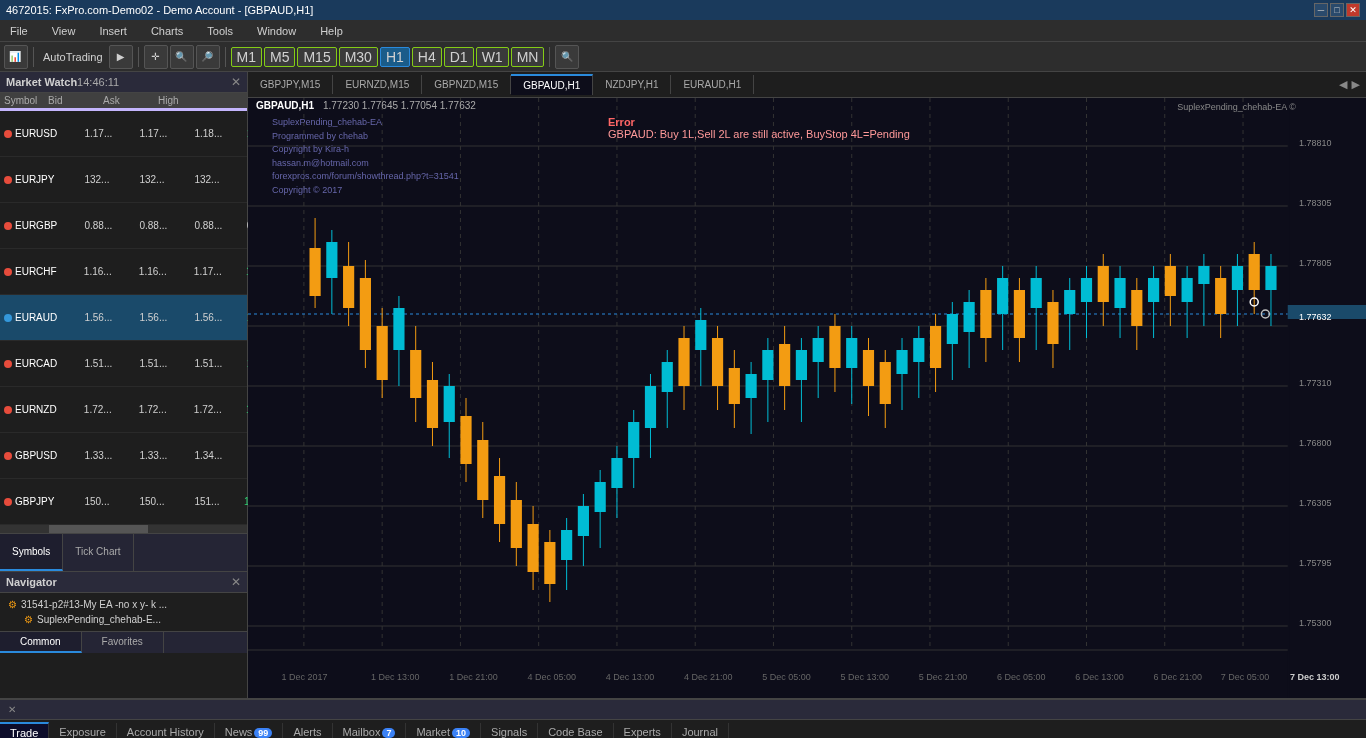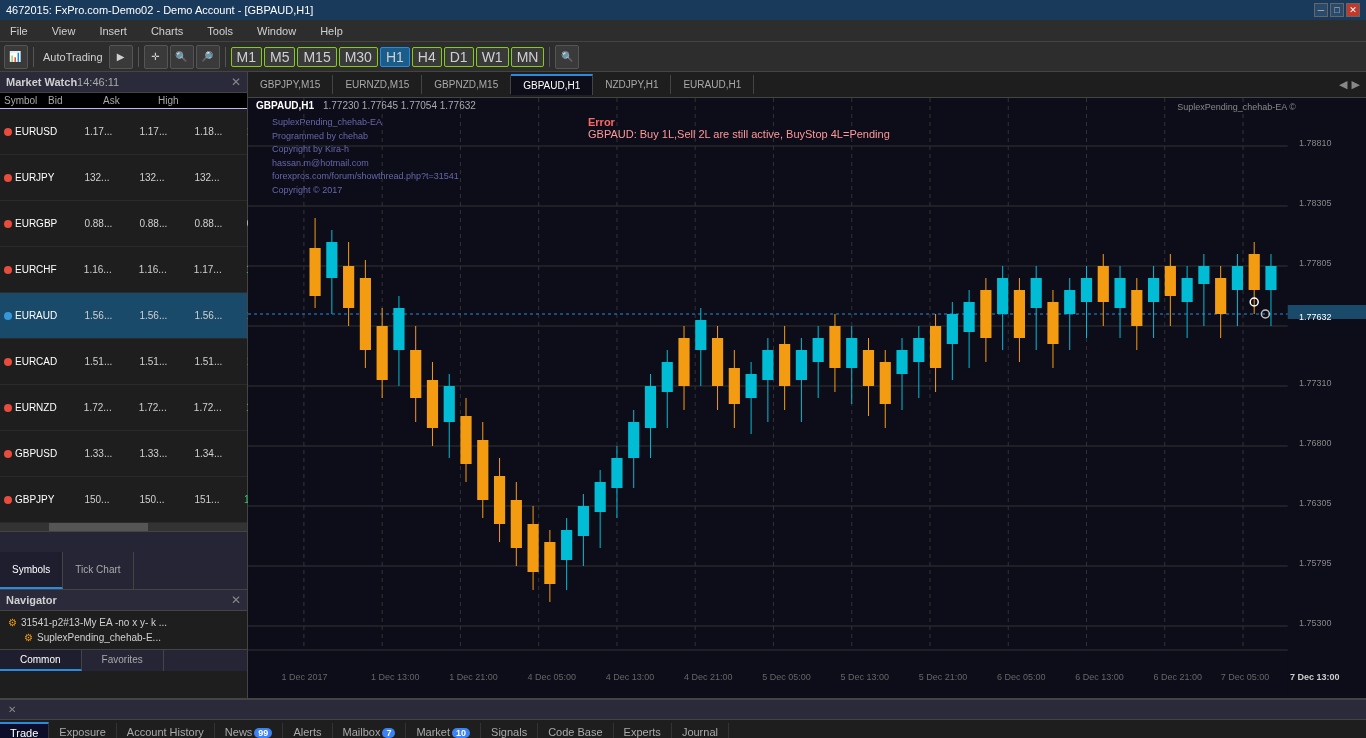--- a/index.html
+++ b/index.html
@@ -27,35 +27,35 @@
     #main-layout { display: flex; height: calc(738px - 20px - 22px - 30px - 20px - 20px); }
 
     
     #left-panel { width: 248px; min-width: 248px; display: flex; flex-direction: column; background: #1e1e1e; border-right: 1px solid #444; }
 
     
     #market-watch { flex: 0 0 auto; border-bottom: 1px solid #444; }
     #market-watch-header { background: #2a2a3a; padding: 3px 6px; display: flex; justify-content: space-between; align-items: center; border-bottom: 1px solid #444; }
     #market-watch-title { color: #d0d0d0; font-weight: bold; font-size: 11px; }
     #market-watch-time { color: #aaa; font-size: 11px; }
-    .mw-col-headers { display: grid; grid-template-columns: 1fr 55px 55px 55px 30px; background: #000000; padding: 2px 4px; border-bottom: 1px solid #c4b5fd; color: #aaa; font-size: 10px; }
+    .mw-col-headers { display: grid; grid-template-columns: 1fr 55px 55px 55px 30px; background: #404040; padding: 2px 4px; border-bottom: 3px solid #c4b5fd; color: #aaa; font-size: 10px; }
     .mw-row { display: grid; grid-template-columns: 1fr 55px 55px 55px 30px; padding: 17px 4px; border-bottom: 1px solid #2a2a2a; cursor: pointer; align-items: center; }
     .mw-row.selected { background: #1a4a6a; }
     .mw-symbol { color: #fff; font-size: 10px; display: flex; align-items: center; gap: 3px; }
     .mw-dot { width: 8px; height: 8px; border-radius: 50%; background: #e74c3c; display: inline-block; }
     .mw-dot.blue { background: #3498db; }
     .mw-val { color: #d0d0d0; font-size: 10px; text-align: right; }
     .mw-chg { font-size: 10px; text-align: right; }
     .mw-chg.pos { color: #2ecc71; }
     .mw-scrollbar { height: 8px; background: #333; position: relative; }
     .mw-scrollbar-thumb { height: 8px; width: 40%; background: #555; position: absolute; left: 20%; }
 
     
     #mw-bottom-tabs { display: flex; background: #252535; border-top: 1px solid #444; }
-    .mw-tab { padding: 12px 12px; cursor: pointer; color: #aaa; font-size: 10px; border-right: 1px solid #444; margin-top: 20px; }
+    .mw-tab { padding: 12px 12px; cursor: pointer; color: #aaa; font-size: 10px; border-right: 1px solid #444; }
     .mw-tab.active { color: #fff; background: #1e1e2e; border-bottom: 2px solid #2a8adc; }
 
     
     #navigator { flex: 1; overflow: hidden; }
     #navigator-header { background: #2a2a3a; padding: 3px 6px; display: flex; justify-content: space-between; align-items: center; border-bottom: 1px solid #444; }
     #navigator-title { color: #d0d0d0; font-weight: bold; font-size: 11px; }
     #navigator-content { padding: 4px; }
     .nav-item { display: flex; align-items: center; gap: 4px; padding: 2px 4px; cursor: pointer; color: #d0d0d0; font-size: 10px; }
     .nav-item-icon { color: #f39c12; font-size: 10px; }
     .nav-item-sub { padding-left: 20px; }
@@ -294,21 +294,21 @@
 
       <div id="chart-ea-info" style="position:absolute;top:18px;left:24px;color:#6666aa;font-size:9px;line-height:1.5;z-index:10;">
         <div>SuplexPending_chehab-EA</div>
         <div>Programmed by chehab</div>
         <div>Copyright by Kira-h</div>
         <div>hassan.m@hotmail.com</div>
         <div>forexpros.com/forum/showthread.php?t=31541</div>
         <div>Copyright © 2017</div>
       </div>
 
-      <div id="chart-error" style="position:absolute;top:18px;left:340px;z-index:10;">
+      <div id="chart-error" style="position:absolute;top:18px;left:360px;z-index:10;">
         <div id="chart-error-title" style="color:#ff6666;font-weight:bold;">Error</div>
         <div style="color:#ff9999;">GBPAUD: Buy 1L,Sell 2L are still active, BuyStop 4L=Pending</div>
       </div>
 
       <div id="ea-label" style="position:absolute;top:4px;right:70px;color:#888;font-size:9px;z-index:10;">SuplexPending_chehab-EA ©</div>
 
       <svg id="chart-svg" style="width:100%;height:100%;display:block;">
 
         <rect width="100%" height="100%" fill="#0d0d1a"></rect>
 

